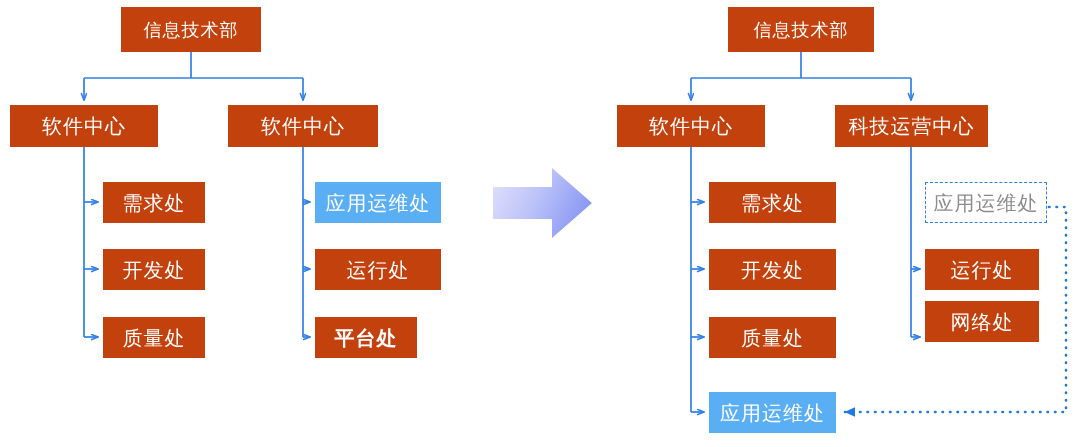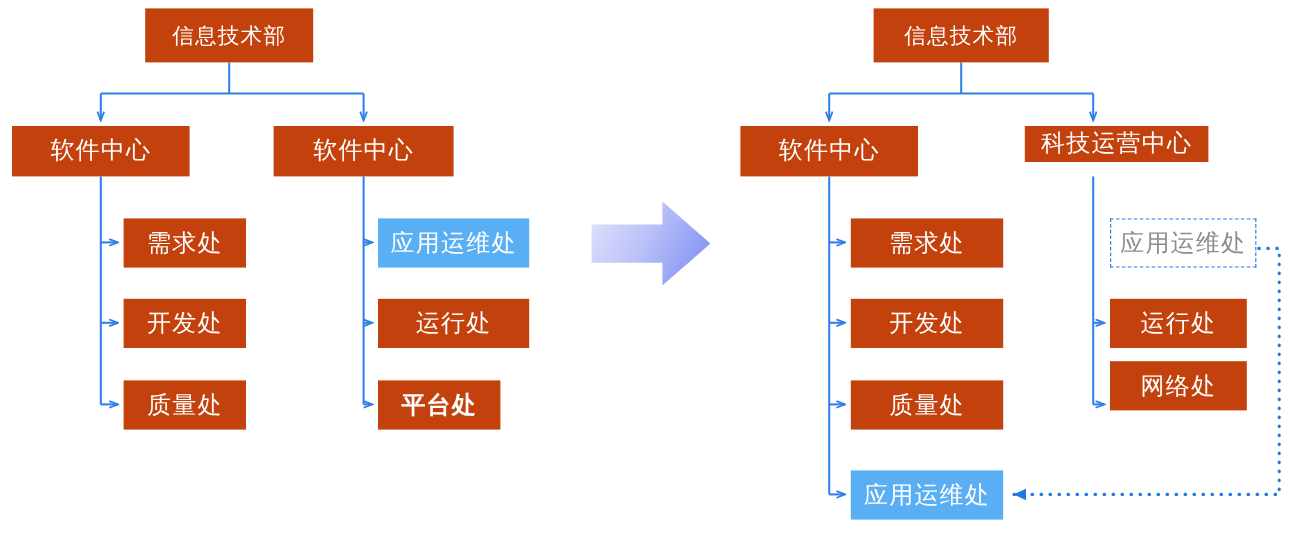--- a/index.html
+++ b/index.html
@@ -96,21 +96,21 @@
   <div class="node solid" style="left:103px;top:249px;width:102px;height:41px;">开发处</div>
   <div class="node solid" style="left:103px;top:317px;width:102px;height:41px;">质量处</div>
 
   <div class="node light" style="left:315px;top:182px;width:126px;height:41px;">应用运维处</div>
   <div class="node solid" style="left:315px;top:249px;width:126px;height:41px;">运行处</div>
   <div class="node solid" style="left:315px;top:317px;width:102px;height:41px;font-weight:bold;">平台处</div>
 
   <div class="node solid" style="left:728px;top:7px;width:146px;height:45px;font-size:18px;">信息技术部</div>
 
   <div class="node solid" style="left:617px;top:105px;width:148px;height:42px;">软件中心</div>
-  <div class="node solid" style="left:835px;top:105px;width:153px;height:30px;margin-left:19px;">科技运营中心</div>
+  <div class="node solid" style="left:835px;top:105px;width:153px;height:42px;">科技运营中心</div>
 
   <div class="node solid" style="left:709px;top:182px;width:127px;height:41px;">需求处</div>
   <div class="node solid" style="left:709px;top:249px;width:127px;height:41px;">开发处</div>
   <div class="node solid" style="left:709px;top:317px;width:127px;height:41px;">质量处</div>
   <div class="node light" style="left:709px;top:392px;width:127px;height:41px;">应用运维处</div>
 
   <div class="node ghost" style="left:925px;top:182px;width:122px;height:41px;">应用运维处</div>
   <div class="node solid" style="left:925px;top:249px;width:114px;height:41px;">运行处</div>
   <div class="node solid" style="left:925px;top:301px;width:114px;height:41px;">网络处</div>
 

